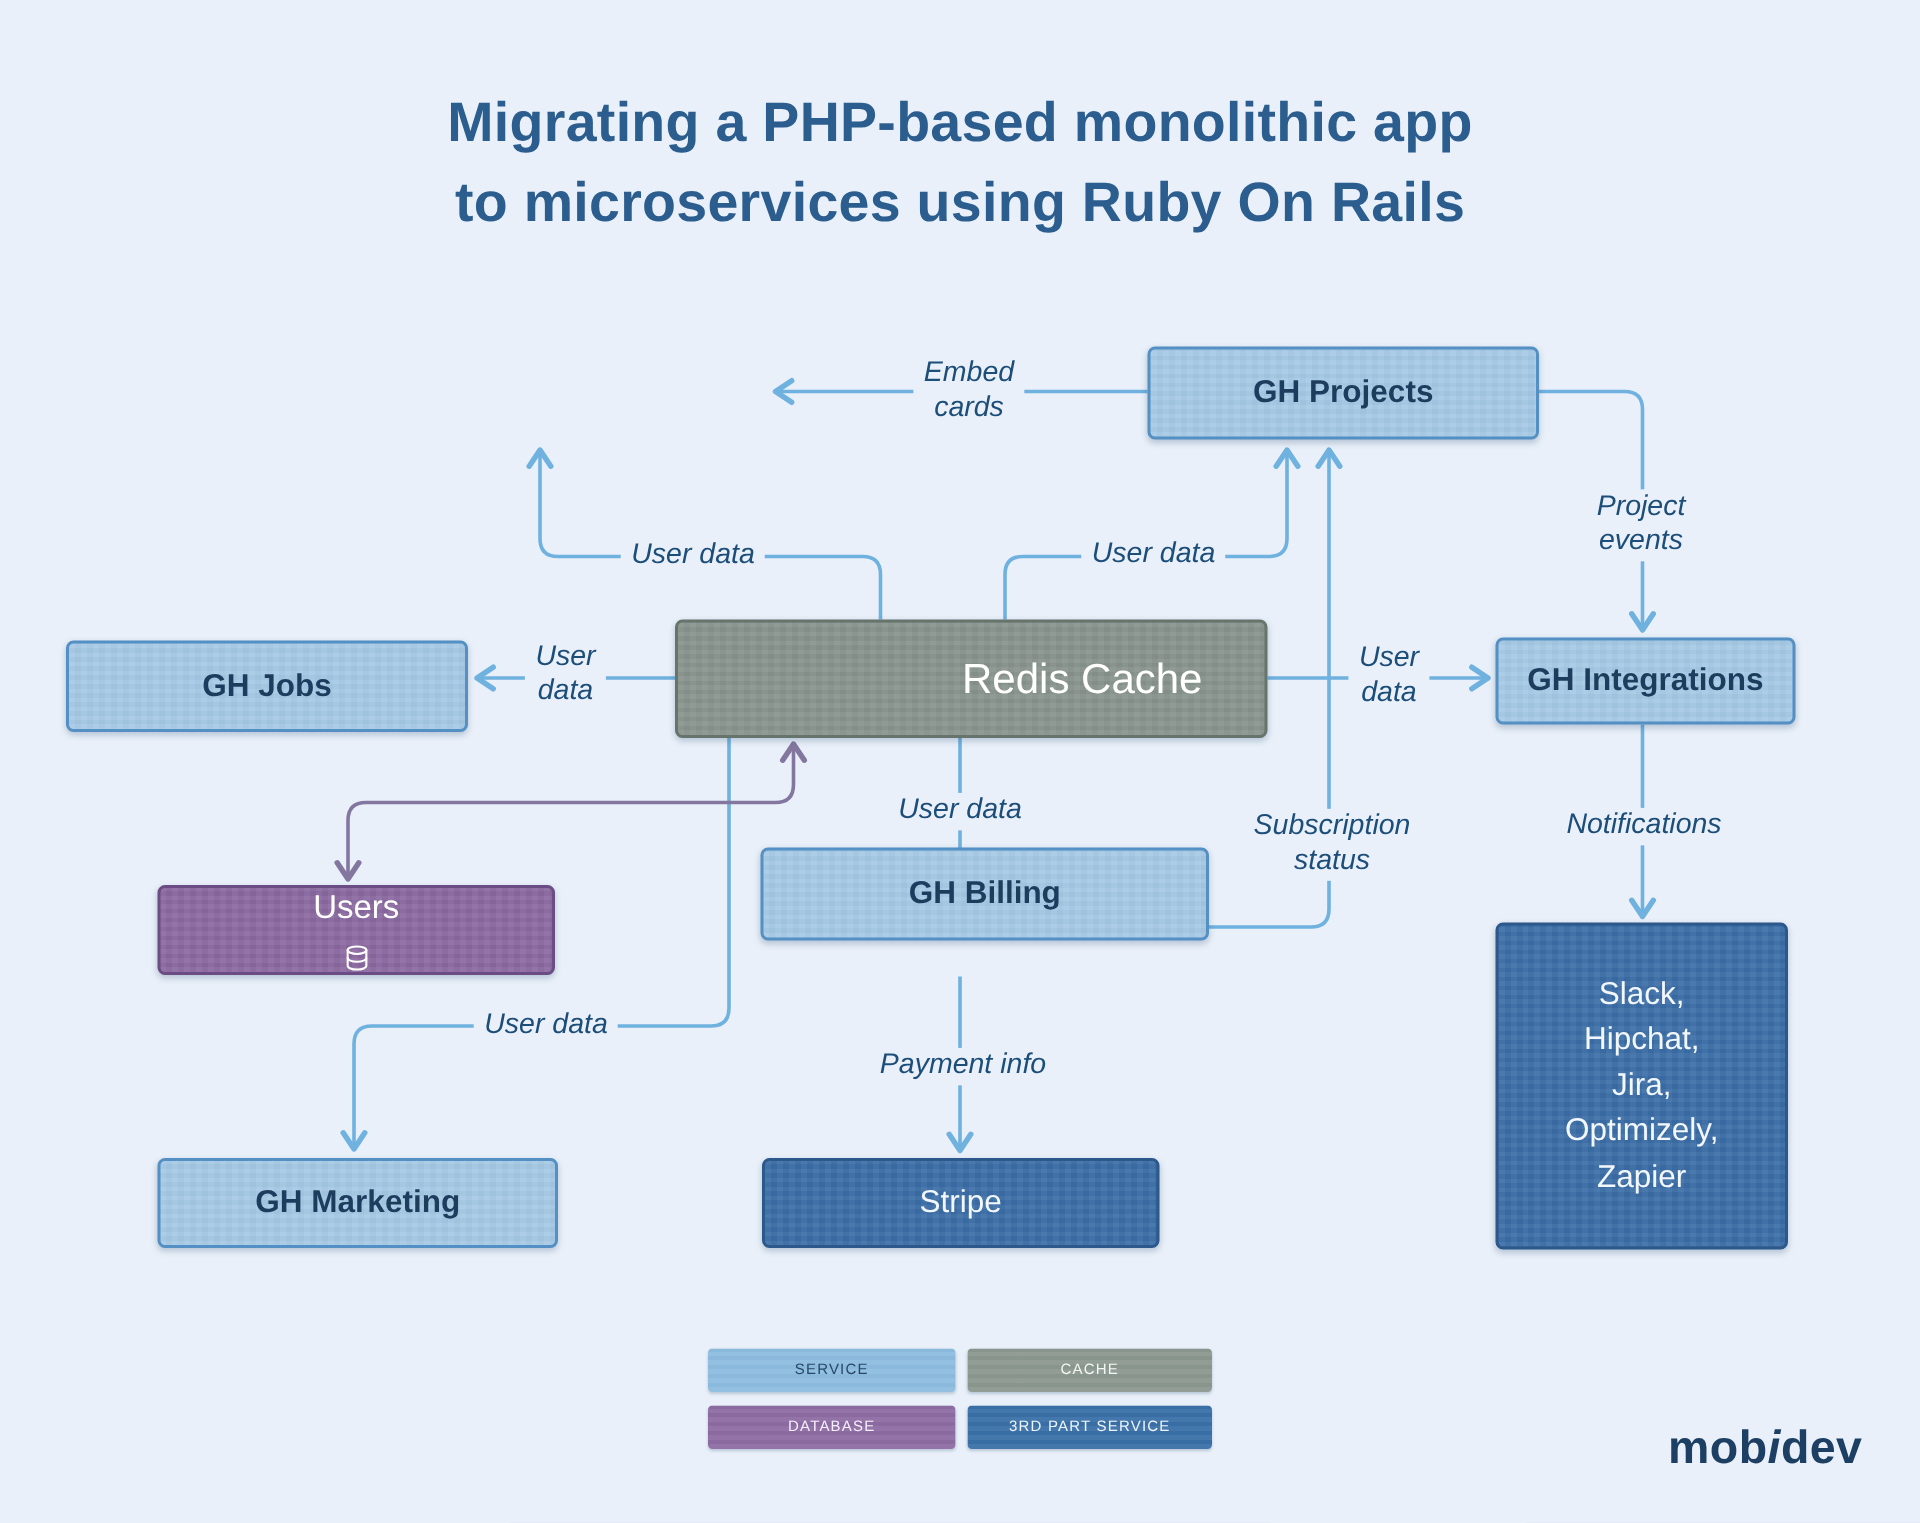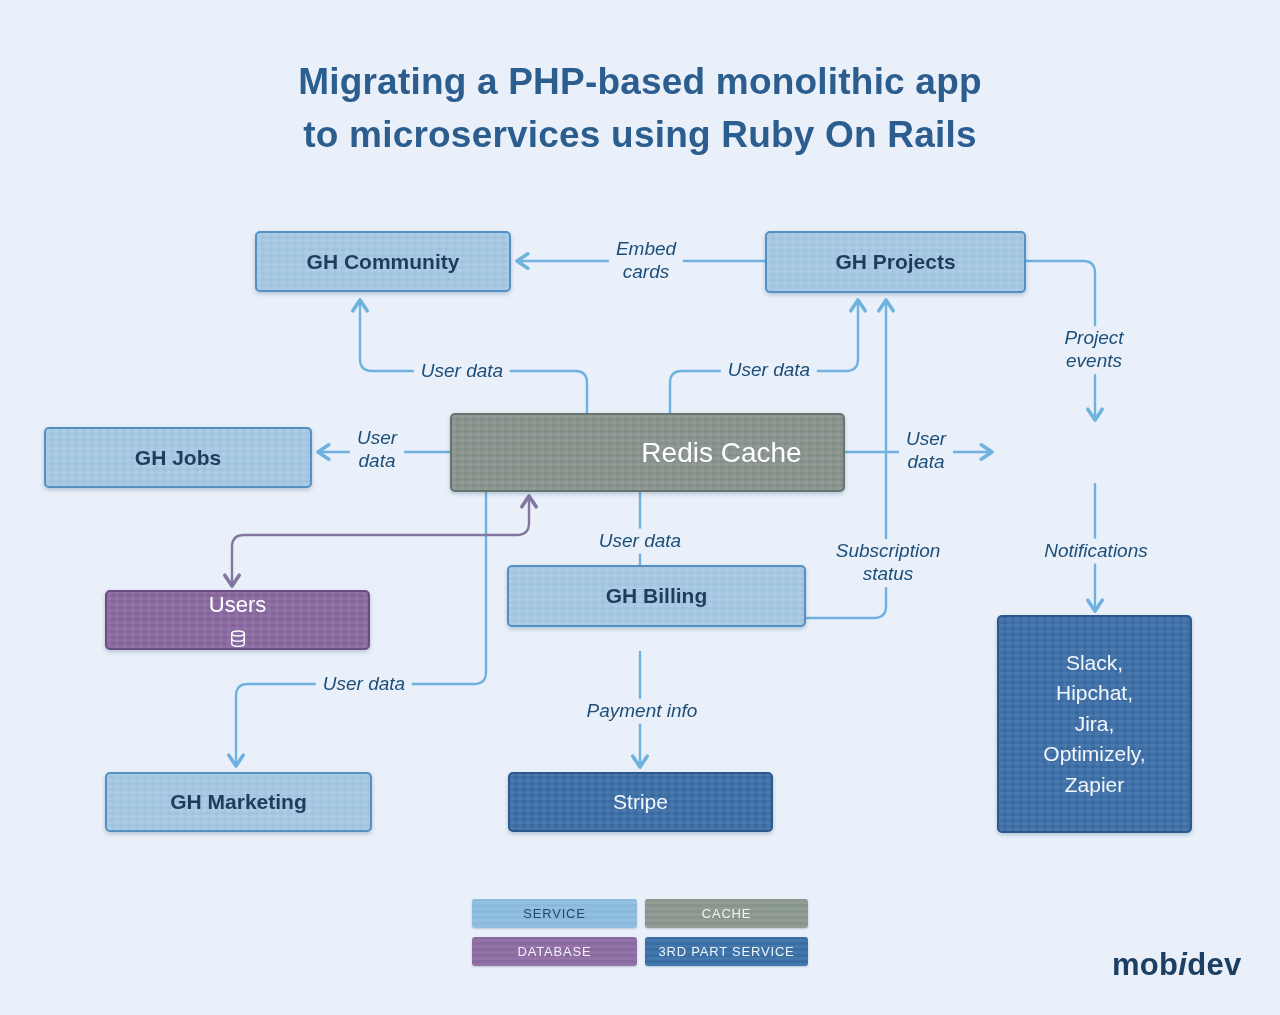--- a/index.html
+++ b/index.html
@@ -64,21 +64,21 @@
   #e-notifications{ left:1096px; top:551px; }
   #e-payment      { left:642px;  top:711px; }
 
   svg.wires { position:absolute; left:0; top:0; z-index:1; }
   .wire-b { stroke:#6fb1df; stroke-width:2.4; fill:none; }
   .wire-p { stroke:#84779f; stroke-width:2.4; fill:none; }
 
   
   .pill {
     position:absolute; display:flex; align-items:center; justify-content:center;
-    font-size:13px; letter-spacing:.8px; border-radius:3px; z-index:3;
+    font-size:10px; letter-spacing:.8px; border-radius:3px; z-index:3;
     box-shadow:0 1px 2px rgba(44,80,120,.25);
     background-image:repeating-linear-gradient(0deg, rgba(255,255,255,.05) 0 3px, rgba(0,0,0,.02) 3px 6px);
   }
   #lg-service  { left:472px; top:899px; width:165px; height:29px; background-color:#8dbddf; color:#28486a; }
   #lg-cache    { left:645px; top:899px; width:163px; height:29px; background-color:#8b988f; color:#f2f5f2; }
   #lg-database { left:472px; top:937px; width:165px; height:29px; background-color:#8e6ca3; color:#f4effa; }
   #lg-third    { left:645px; top:937px; width:163px; height:29px; background-color:#3a70a7; color:#eef4fb; }
 
   .logo {
     position:absolute; left:1112px; top:947px; z-index:3;
@@ -110,26 +110,26 @@
     <path class="wire-b" d="M 1026 261 H 1083 Q 1095 261 1095 273 V 420" marker-end="url(#arrow-b)"></path>
     <path class="wire-b" d="M 845 452 H 992" marker-end="url(#arrow-b)"></path>
     <path class="wire-b" d="M 450 452 H 318" marker-end="url(#arrow-b)"></path>
     <path class="wire-b" d="M 640 492 V 584" marker-end="url(#arrow-b)"></path>
     <path class="wire-b" d="M 640 651 V 767" marker-end="url(#arrow-b)"></path>
     <path class="wire-b" d="M 486 492 V 672 Q 486 684 474 684 H 248 Q 236 684 236 696 V 766" marker-end="url(#arrow-b)"></path>
     <path class="wire-b" d="M 1095 483 V 611" marker-end="url(#arrow-b)"></path>
     <path class="wire-p" d="M 529 496 V 523 Q 529 535 517 535 H 244 Q 232 535 232 547 V 586" marker-start="url(#arrow-p)" marker-end="url(#arrow-p)"></path>
   </svg>
 
-  <div class="node service" id="n-community">GH Community</div>
   <div class="node service" id="n-projects">GH Projects</div>
   <div class="node service" id="n-jobs">GH Jobs</div>
 
   <div class="node cache" id="n-redis">Redis Cache</div>
 
+  <div class="node service" id="n-integrations">GH Integrations</div>
 
   <div class="node database" id="n-users">
     <span>Users</span>
     <svg width="24" height="26" viewBox="0 0 24 26" fill="none" stroke="#ffffff" stroke-width="2" stroke-linecap="round">
       <ellipse cx="12" cy="5" rx="9" ry="3.6"></ellipse>
       <path d="M3 5 V 20 A 9 3.6 0 0 0 21 20 V 5"></path>
       <path d="M3 12.5 A 9 3.6 0 0 0 21 12.5"></path>
     </svg>
   </div>
 

